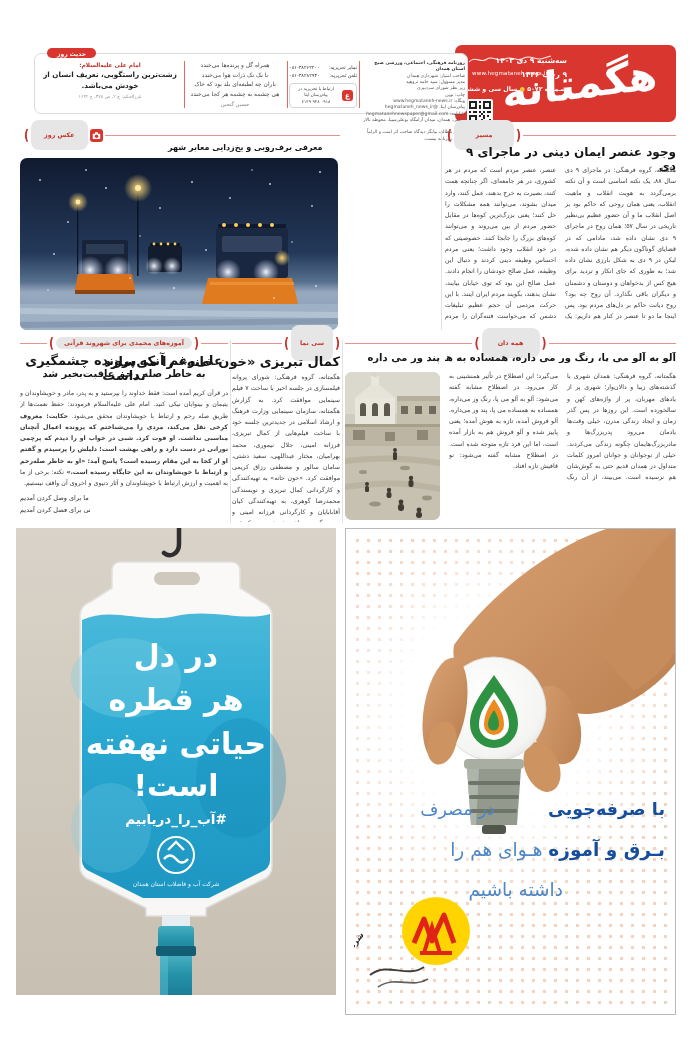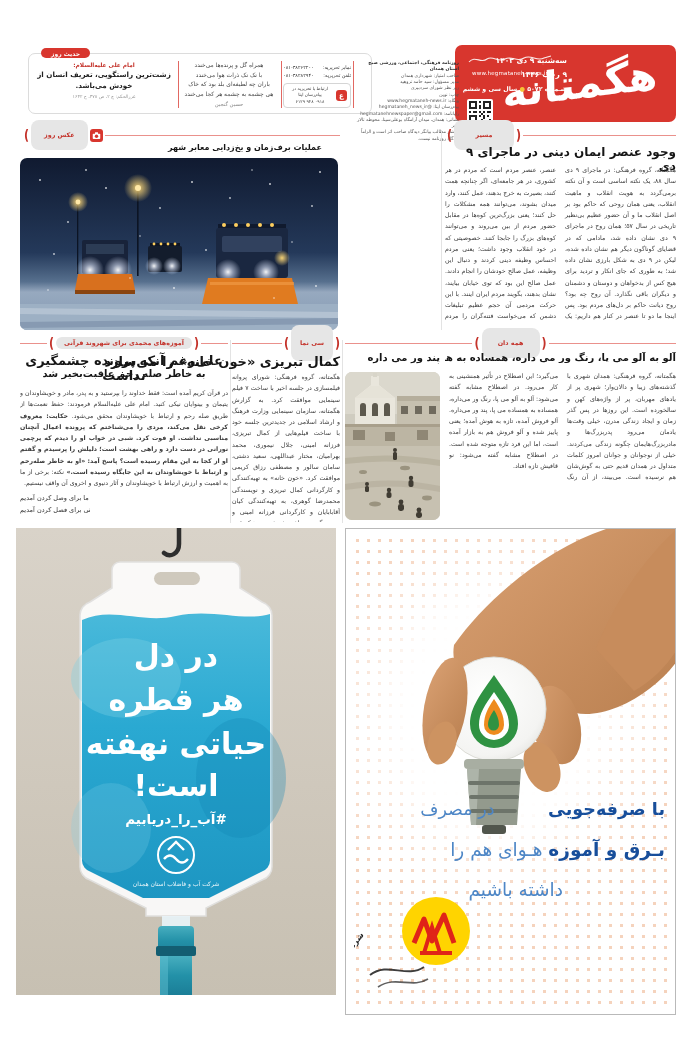--- a/index.html
+++ b/index.html
@@ -12,21 +12,21 @@
   .brand .logo{position:absolute;right:18px;top:14px;font-size:42px;font-weight:bold;
                transform:rotate(-7deg) skewX(-6deg);letter-spacing:-2px;white-space:nowrap;}
   .brand .urlbox{position:absolute;left:auto;right:118px;top:6px;width:96px;text-align:center;}
   .brand .urlbox .url{font-size:5.5px;letter-spacing:.2px;}
   .brand .dates{position:absolute;left:34px;top:9px;width:78px;text-align:right;font-size:7.5px;
                 font-weight:bold;line-height:1.9;white-space:nowrap;}
   .brand .issue{font-size:6.3px;font-weight:bold;}
   .brand .dot{color:#f6c235;}
   .qr{left:12px;top:54px;width:26px;height:26px;background:#fff;border-radius:2px;padding:2px;}
   
-  .mbox{left:28px;top:53px;width:344px;height:61px;border:1px solid #dcdcdc;border-radius:7px;background:#fff;}
+  .mbox{left:34px;top:53px;width:434px;height:61px;border:1px solid #dcdcdc;border-radius:7px;background:#fff;}
   .vred{position:absolute;top:7px;height:47px;border-left:1px solid #d8362e;opacity:.75;}
   .pill-red{position:absolute;left:12px;top:-6px;background:#d8362e;color:#fff;font-size:6px;
             font-weight:bold;padding:1.5px 10px;border-radius:7px;}
   .hadith{position:absolute;left:4px;top:8px;width:142px;text-align:center;}
   .hadith .attr{color:#c4332b;font-size:5.8px;font-weight:bold;margin-bottom:2px;}
   .hadith .txt{font-size:7.2px;font-weight:bold;color:#222;line-height:1.5;}
   .hadith .src{font-size:4.6px;color:#999;margin-top:2px;}
   .poem{position:absolute;left:152px;top:7px;width:96px;text-align:center;font-size:5.9px;
         color:#444;line-height:1.62;}
   .poem .author{font-size:5.3px;color:#888;margin-top:1px;}
@@ -154,21 +154,21 @@
     <span class="bpill">عکس روز</span>
     <span class="camsq">
       <svg width="9" height="9" viewBox="0 0 24 24">
           <rect x="2" y="7" width="20" height="14" rx="2" fill="#fff"></rect>
           <rect x="8" y="3" width="8" height="5" rx="1" fill="#fff"></rect>
           <circle cx="12" cy="14" r="4.5" fill="#d8362e"></circle>
         </svg>
     </span>
     <div class="bline"></div>
   </div>
-  <div class="abs htitle" style="left:168px;top:143px;width:170px;font-size:8px;text-align:left;">عملیات برف‌زمان و یخ‌زدایی معابر شهر</div>
+  <div class="abs htitle" style="left:168px;top:143px;width:170px;font-size:8px;text-align:left;">معرفی برف‌روبی و یخ‌زدایی معابر شهر</div>
 
   <div class="abs photo-frame" style="left:20px;top:158px;width:318px;height:172px;">
     <svg width="318" height="172" viewBox="0 0 318 172">
       <defs>
         <linearGradient id="sky" x1="0" y1="0" x2="0" y2="1">
           <stop offset="0" stop-color="#101a30"></stop>
             <stop offset=".55" stop-color="#24395a"></stop>
           <stop offset=".72" stop-color="#57708e"></stop>
             <stop offset=".78" stop-color="#97a9bf"></stop>
           <stop offset="1" stop-color="#8299b3"></stop>

